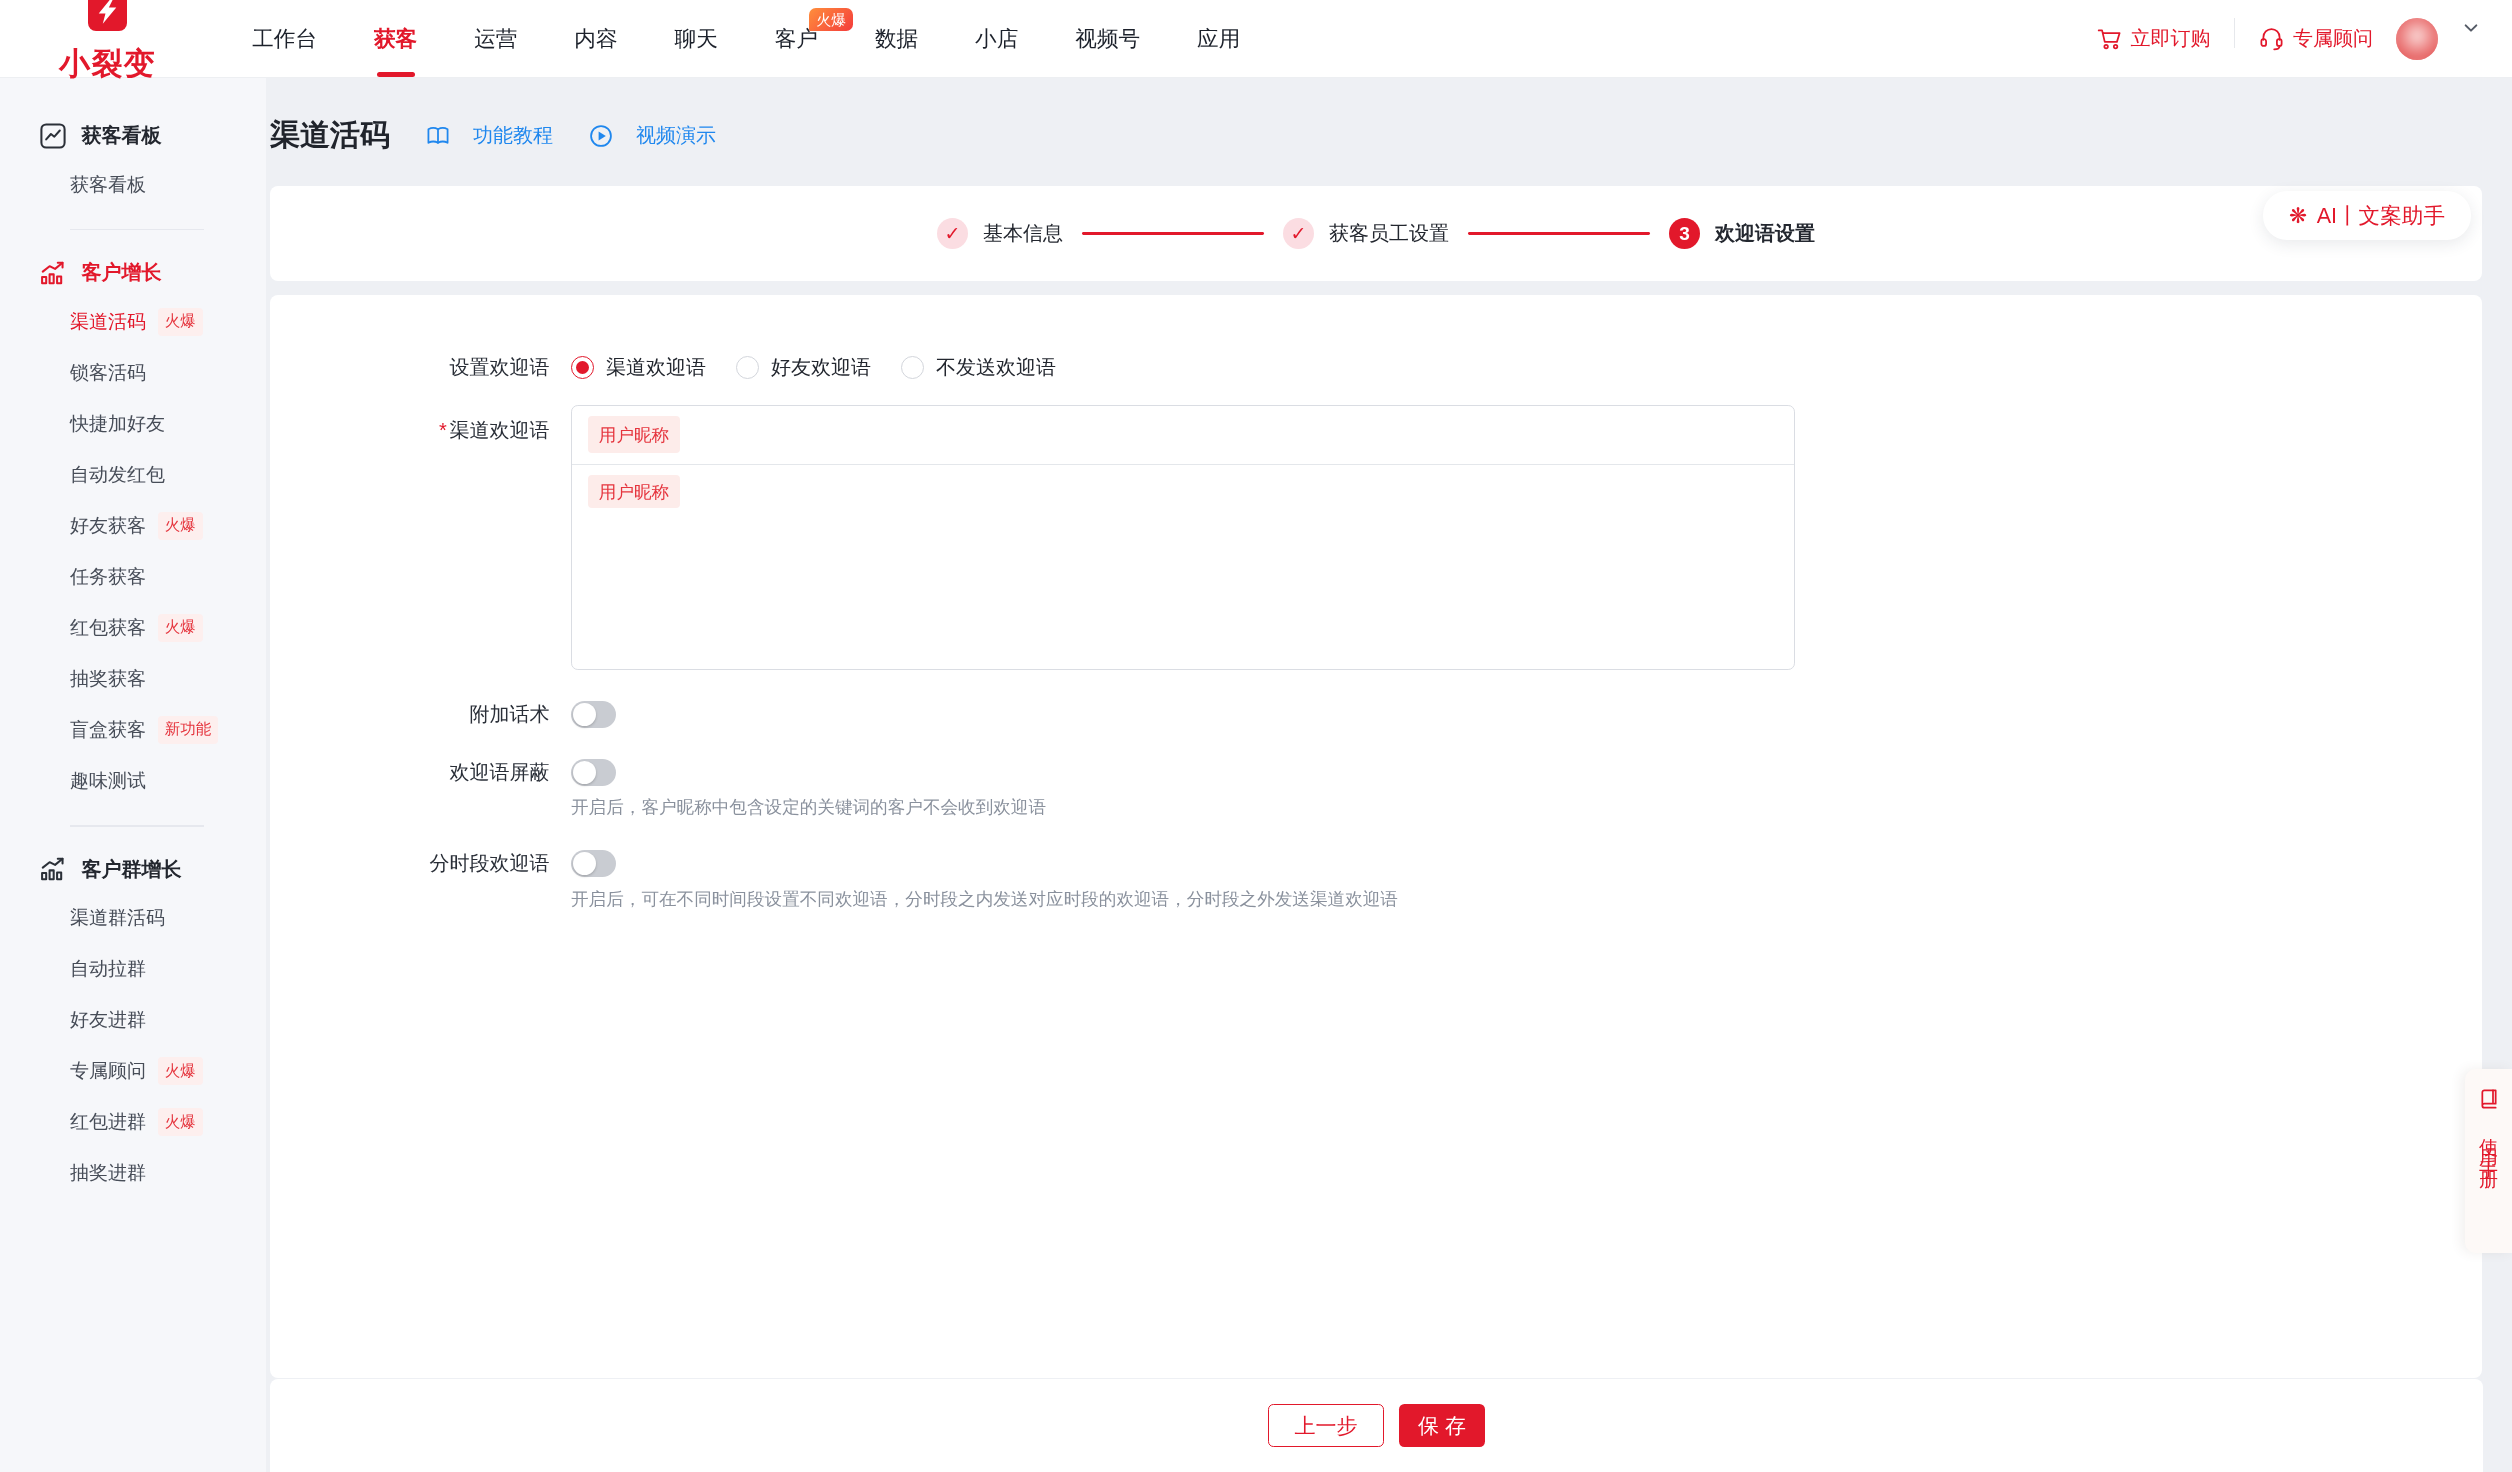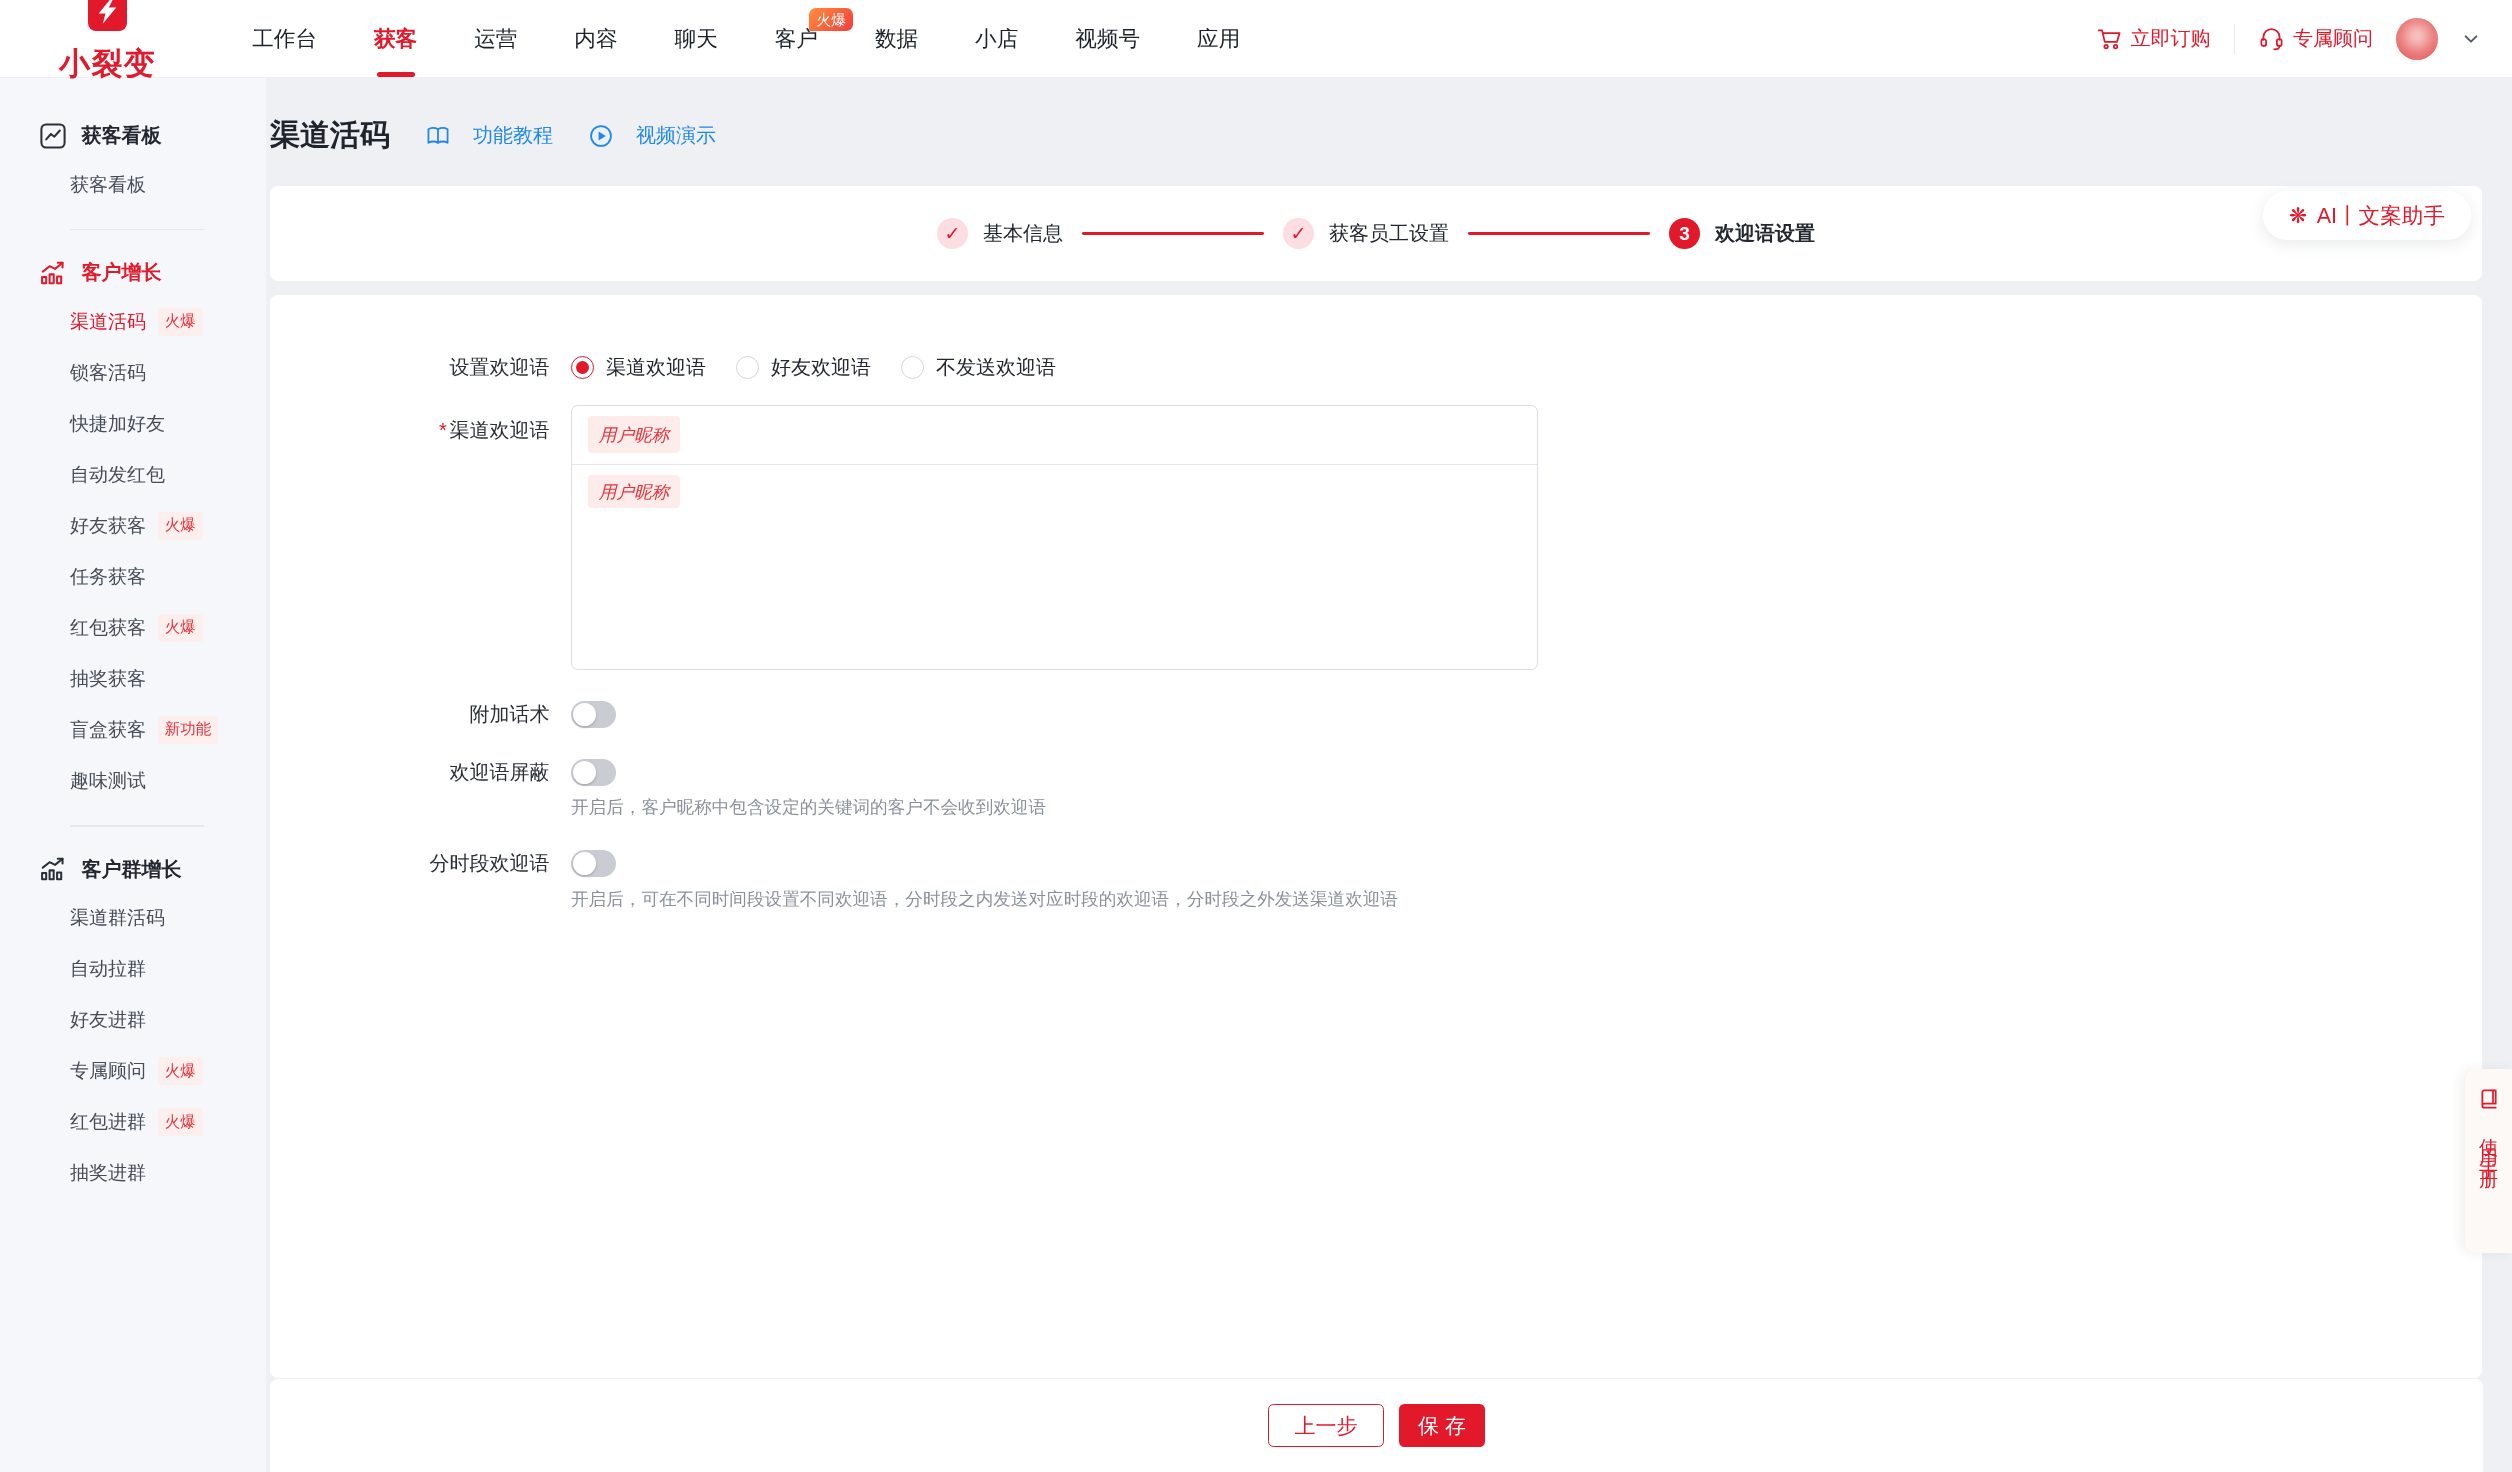--- a/index.html
+++ b/index.html
@@ -12,21 +12,21 @@
             display:flex; align-items:center; padding:0 31px 0 59px; border-bottom:0.7px solid #edeff2; z-index:30; }
   .logo { display:flex; align-items:center; gap:12px;flex-direction:column; }
   .logo-box { width:39px; height:39px; background:#e2182b; border-radius:8px; display:flex; align-items:center; justify-content:center; }
   .logo-text { color:#e2182b; font-size:31px; font-weight:700; letter-spacing:1.4px; }
   .nav-menu { display:flex; align-items:center; gap:57px; margin-left:96px; height:100%; }
   .nav-item { position:relative; font-size:21.6px; color:#1c212b; height:100%; display:flex; align-items:center; cursor:pointer; }
   .nav-item.active { color:#e2182b; font-weight:700; }
   .nav-item.active::after { content:""; position:absolute; left:50%; transform:translateX(-50%); bottom:0; width:38px; height:5.4px; background:#e2182b; border-radius:2.7px; }
   .nav-badge { position:absolute; top:8px; right:-35px; background:linear-gradient(135deg,#ff8f3c,#f43b3b); color:#fff;
                font-size:15px; line-height:1; padding:4px 6.8px; border-radius:6.8px 6.8px 6.8px 1.4px; font-weight:400; }
-  .nav-right { margin-left:auto; display:flex; align-items:center; gap:23px; }
+  .nav-right { margin-left:auto; display:flex; gap:23px; }
   .nav-link { display:flex; align-items:center; gap:8px; color:#e2182b; font-size:20px; cursor:pointer; white-space:nowrap; }
   .v-divider { width:1.4px; height:30px; background:#e6e8ec; }
   .avatar { width:42px; height:42px; border-radius:50%; overflow:hidden; position:relative; background:#f4b8b8; }
   .avatar-blur { position:absolute; inset:-5.4px; background:radial-gradient(circle at 50% 45%, #fbe3e1 0%, #ef8f8f 35%, #e35555 70%, #f3b9ae 100%); filter:blur(4.7px); }
 
   
   .sidebar { position:absolute; left:0; top:78px; bottom:0; width:266px; background:#f6f7fa; padding-top:34px; z-index:10; }
   .side-header { display:flex; align-items:center; gap:13.5px; height:47px; padding-left:38px; font-size:20px; font-weight:700; color:#23272f; cursor:pointer; }
   .side-header.red { color:#e2182b; }
   .side-item { height:51px; display:flex; align-items:center; padding-left:70px; font-size:19px; color:#474d58; cursor:pointer; }
@@ -62,21 +62,21 @@
 
   .radio-group { display:flex; align-items:center; gap:30px; }
   .radio-opt { display:flex; align-items:center; gap:12px; cursor:pointer; }
   .radio-dot { width:23px; height:23px; border-radius:50%; border:1.4px solid #d3d6dc; background:#fff; flex:none; }
   .radio-dot.checked { border:1.4px solid #e2182b; position:relative; }
   .radio-dot.checked::after { content:""; position:absolute; inset:4px; background:#e2182b; border-radius:50%; }
   .radio-opt span { font-size:20px; color:#23272f; }
 
   .editor-row { margin-top:24px; align-items:flex-start; }
   .editor-row .form-label { padding-top:12px; }
-  .editor-box { width:967px; border:1.4px solid #dadde3; border-radius:6.8px; background:#fff; overflow:hidden;font-style:italic; }
+  .editor-box { width:1224px; border:1.4px solid #dadde3; border-radius:6.8px; background:#fff; overflow:hidden; }
   .editor-toolbar { height:59px; border-bottom:1.4px solid #e4e7eb; display:flex; align-items:center; padding:0 16px; }
   .var-tag { background:#fdecea; color:#e5343d; font-size:17.6px; padding:6.8px 10.8px; border-radius:4px; cursor:pointer; }
   .editor-content { height:204px; padding:15px 16px; }
 
   .toggle-group { margin-top:31px; }
   .toggle-track { width:45px; height:27px; border-radius:13.5px; background:#c9ccd2; position:relative; cursor:pointer; flex:none; }
   .toggle-knob { position:absolute; left:2px; top:2px; width:23px; height:23px; border-radius:50%; background:#fff; box-shadow:0 1.4px 2.7px rgba(0,0,0,.2); }
   .hint { margin-left:301px; margin-top:9.5px; font-size:17.6px; color:#8a919d; }
 
   .footer-bar { position:absolute; left:270px; right:29px; bottom:0; height:93px; background:#fff;

